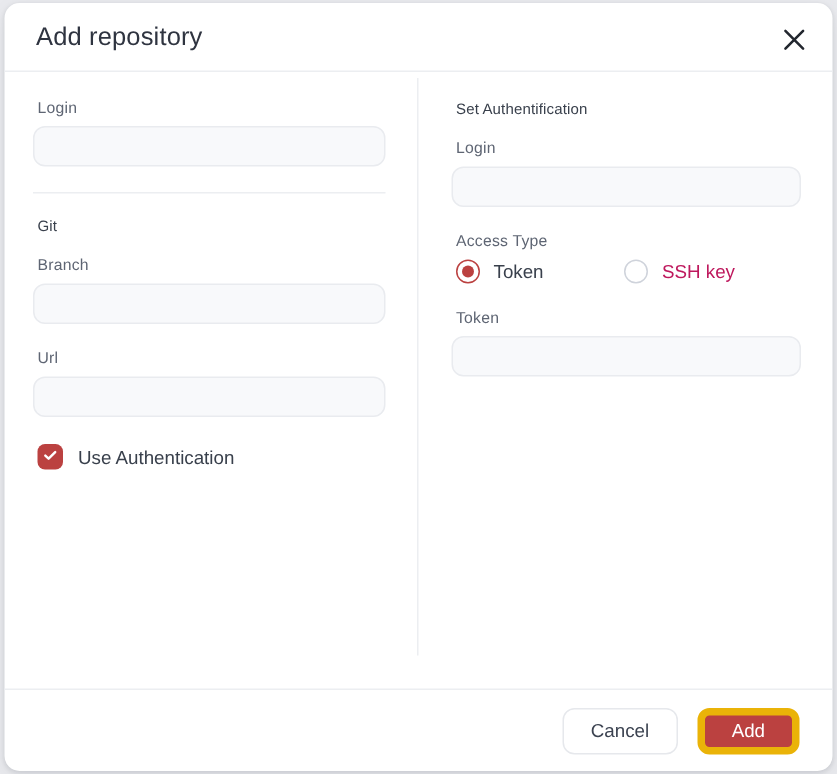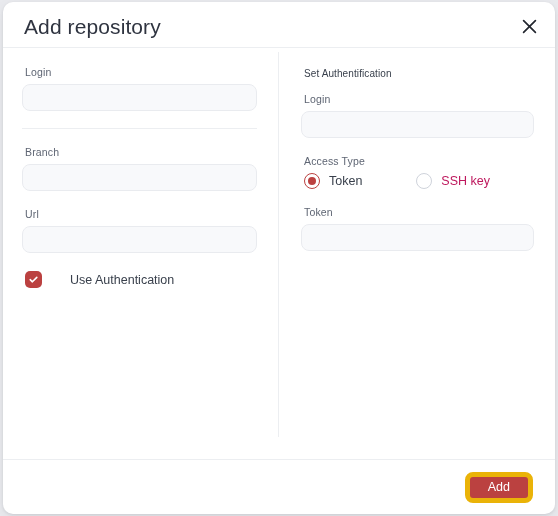--- a/index.html
+++ b/index.html
@@ -34,21 +34,21 @@
     position: absolute;
     left: 0; top: 0;
     width: 552px;
     height: 46px;
     border-bottom: 1px solid #eceef1;
   }
   .dialog-title {
     position: absolute;
     left: 21px;
     top: 13px;
-    font-size: 21px;
+    font-size: 17px;
     color: #2f3440;
     letter-spacing: 0.1px;
   }
   .close-button {
     position: absolute;
     right: 12px;
     top: 10px;
     width: 28px;
     height: 28px;
     display: flex;
@@ -147,21 +147,21 @@
     border-radius: 5px;
     background: #bb4140;
     display: flex;
     align-items: center;
     justify-content: center;
     flex: none;
   }
   .checkbox-label {
     font-size: 12.5px;
     color: #39404c;
-    margin-left: 28px;
+    margin-left: 10px;
   }
 
   
   .radio-group {
     display: flex;
     align-items: center;
     margin-left: 3px;
     margin-top: 2px;
   }
   .radio-item {
@@ -251,20 +251,21 @@
 
     <div class="col-left">
 
       <div class="field">
         <label class="field-label">Login</label>
         <input class="text-input" type="text" placeholder="" style="">
       </div>
 
       <div class="h-divider"></div>
 
+      <div class="section-heading">Git</div>
 
       <div class="field">
         <label class="field-label">Branch</label>
         <input class="text-input" type="text" placeholder="" style="">
       </div>
 
       <div class="field">
         <label class="field-label">Url</label>
         <input class="text-input" type="text" placeholder="" style="">
       </div>
@@ -309,16 +310,17 @@
 
       <div class="field">
         <label class="field-label">Token</label>
         <input class="text-input" type="text" placeholder="" style="">
       </div>
 
     </div>
   </div>
 
   <div class="dialog-footer">
+    <button class="btn btn-secondary">Cancel</button>
     <button class="btn btn-primary">Add</button>
   </div>
 
 </div>
 
 </body></html>

